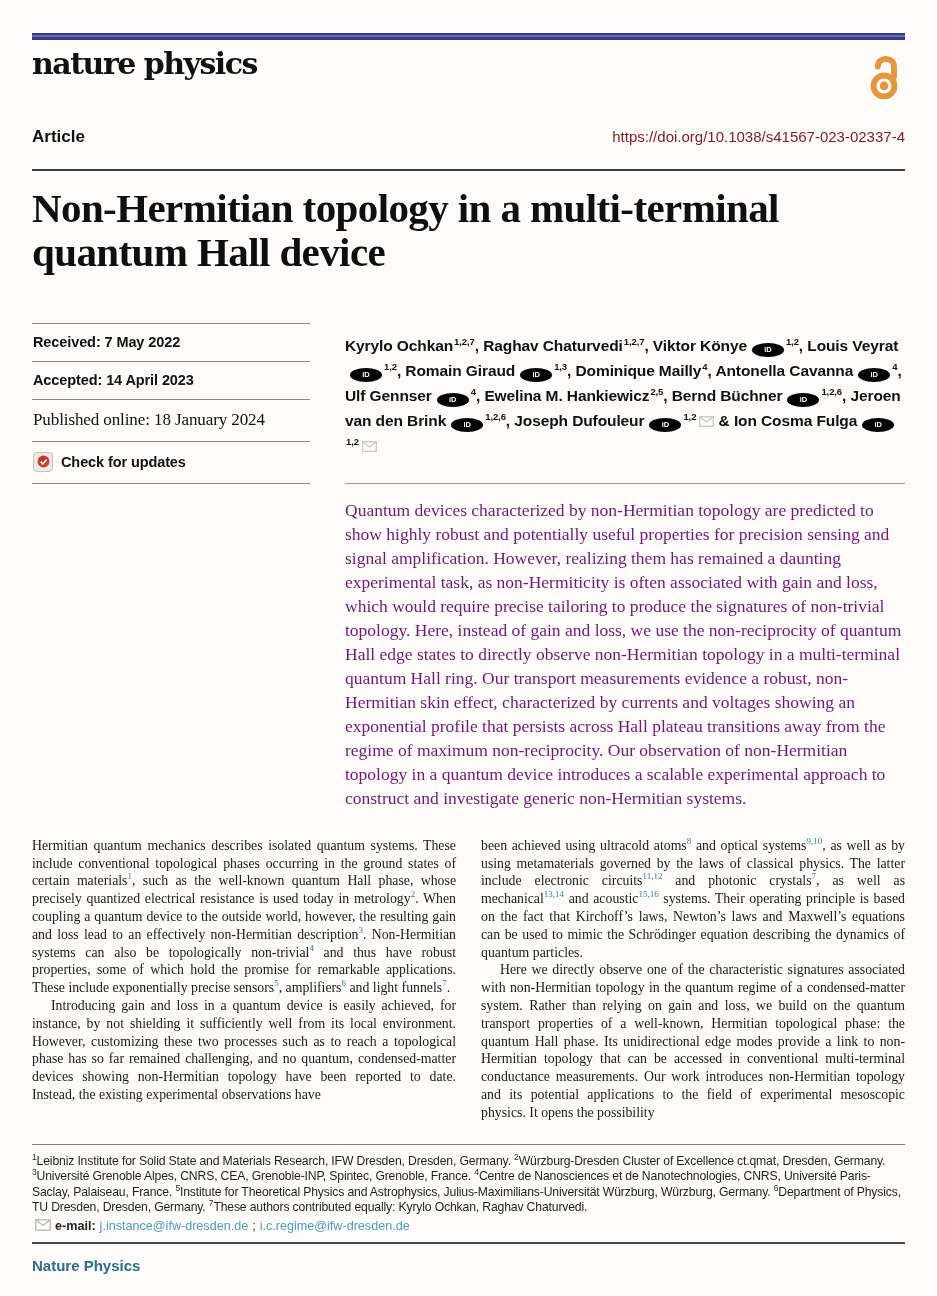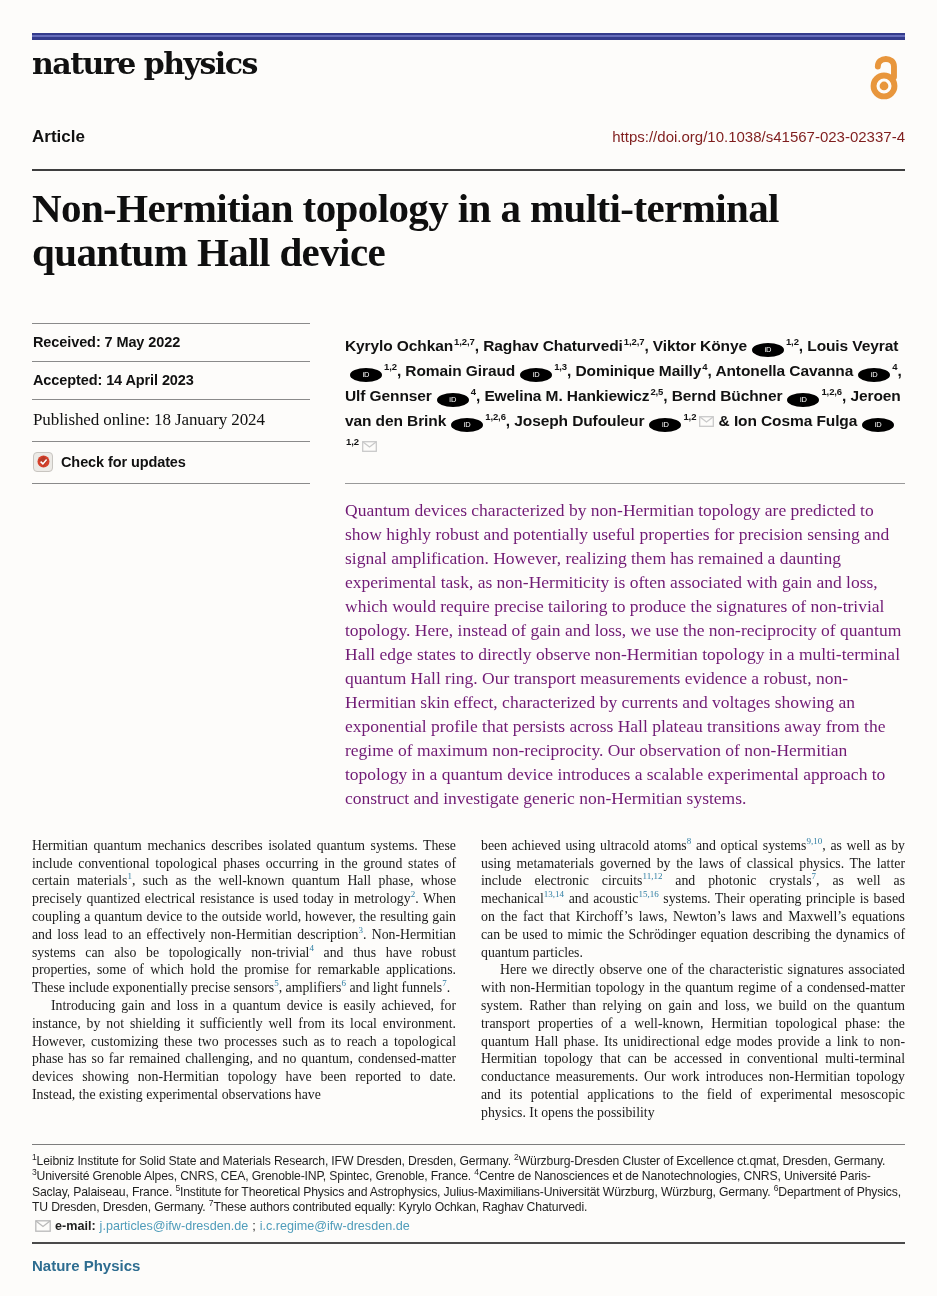--- a/index.html
+++ b/index.html
@@ -61,21 +61,21 @@
   .authors {
     margin-top: 10px;
     font-size: 15.5px; font-weight: 700; line-height: 1.62; color: #111;
     letter-spacing: -0.1px;
   }
   .authors sup { font-size: 9.5px; font-weight: 700; margin-left: 1px; }
   .orcid-icon {
     display: inline-flex; align-items: center; justify-content: center;
     width: 32px; height: 14px; border-radius: 50%;
     background: #000; color: #fff;
-    font-size: 7.5px; font-weight: 400; font-style: normal;
+    font-size: 7.5px; font-weight: 700; font-style: normal;
     margin: 0 1px 0 5px; vertical-align: -1px; cursor: pointer;
   }
   .mail-icon { margin-left: 3px; vertical-align: -1px; cursor: pointer; }
   
   .abstract {
     margin-top: 25px;
     border-top: 1px solid #999;
     padding-top: 15px;
     font-family: "Liberation Serif", serif;
     font-size: 17.5px; line-height: 1.37; color: #701a75;
@@ -93,21 +93,21 @@
   
   .footnotes {
     margin-top: 22px;
     border-top: 1.5px solid #7d7d7d;
     padding-top: 9px;
   }
   .affil {
     font-size: 12.2px; line-height: 1.27; color: #1f1f1f; letter-spacing: -0.15px;
   }
   .affil sup { font-size: 8.5px; color: #1f1f1f; line-height: 0; }
-  .email-line { font-size: 12.6px; margin-top: 3px; color: #1f1f1f; display: flex; align-items: center; gap: 4px; }
+  .email-line { font-size: 12.6px; margin-top: 3px; color: #1f1f1f; display: flex; gap: 4px; }
   .email-label { font-weight: 700; }
   .email-link { color: #4f9cba; text-decoration: none; }
   
   .footer {
     position: absolute; left: 32px; right: 32px; bottom: 22px;
     border-top: 2px solid #4a4a4a; padding-top: 13px;
   }
   .footer-journal { color: #2e6d90; font-weight: 700; font-size: 15px; }
 </style>
 </head>
@@ -176,21 +176,21 @@
   </div>
 
   <div class="footnotes">
     <p class="affil"><sup>1</sup>Leibniz Institute for Solid State and Materials Research, IFW Dresden, Dresden, Germany. <sup>2</sup>Würzburg-Dresden Cluster of Excellence ct.qmat, Dresden, Germany. <sup>3</sup>Université Grenoble Alpes, CNRS, CEA, Grenoble-INP, Spintec, Grenoble, France. <sup>4</sup>Centre de Nanosciences et de Nanotechnologies, CNRS, Université Paris-Saclay, Palaiseau, France. <sup>5</sup>Institute for Theoretical Physics and Astrophysics, Julius-Maximilians-Universität Würzburg, Würzburg, Germany. <sup>6</sup>Department of Physics, TU Dresden, Dresden, Germany. <sup>7</sup>These authors contributed equally: Kyrylo Ochkan, Raghav Chaturvedi.</p>
     <p class="email-line">
       <svg class="mail-icon" width="16" height="12" viewBox="0 0 16 12">
         <rect x="0.8" y="0.8" width="14.4" height="10.4" fill="none" stroke="#b9b9b9" stroke-width="1.3"></rect>
         <path d="M1 1 L8 6.4 L15 1" fill="none" stroke="#b9b9b9" stroke-width="1.3"></path>
       </svg>
       <span class="email-label">e-mail:</span>
-      <a href="#" class="email-link">j.particles@ifw-dresden.de</a>
+      <a href="#" class="email-link">j.instance@ifw-dresden.de</a>
         <span>;</span>
       <a href="#" class="email-link">i.c.regime@ifw-dresden.de</a>
     </p>
   </div>
 
   <div class="footer">
     <div class="footer-journal">Nature Physics</div>
   </div>
 
 </div>

